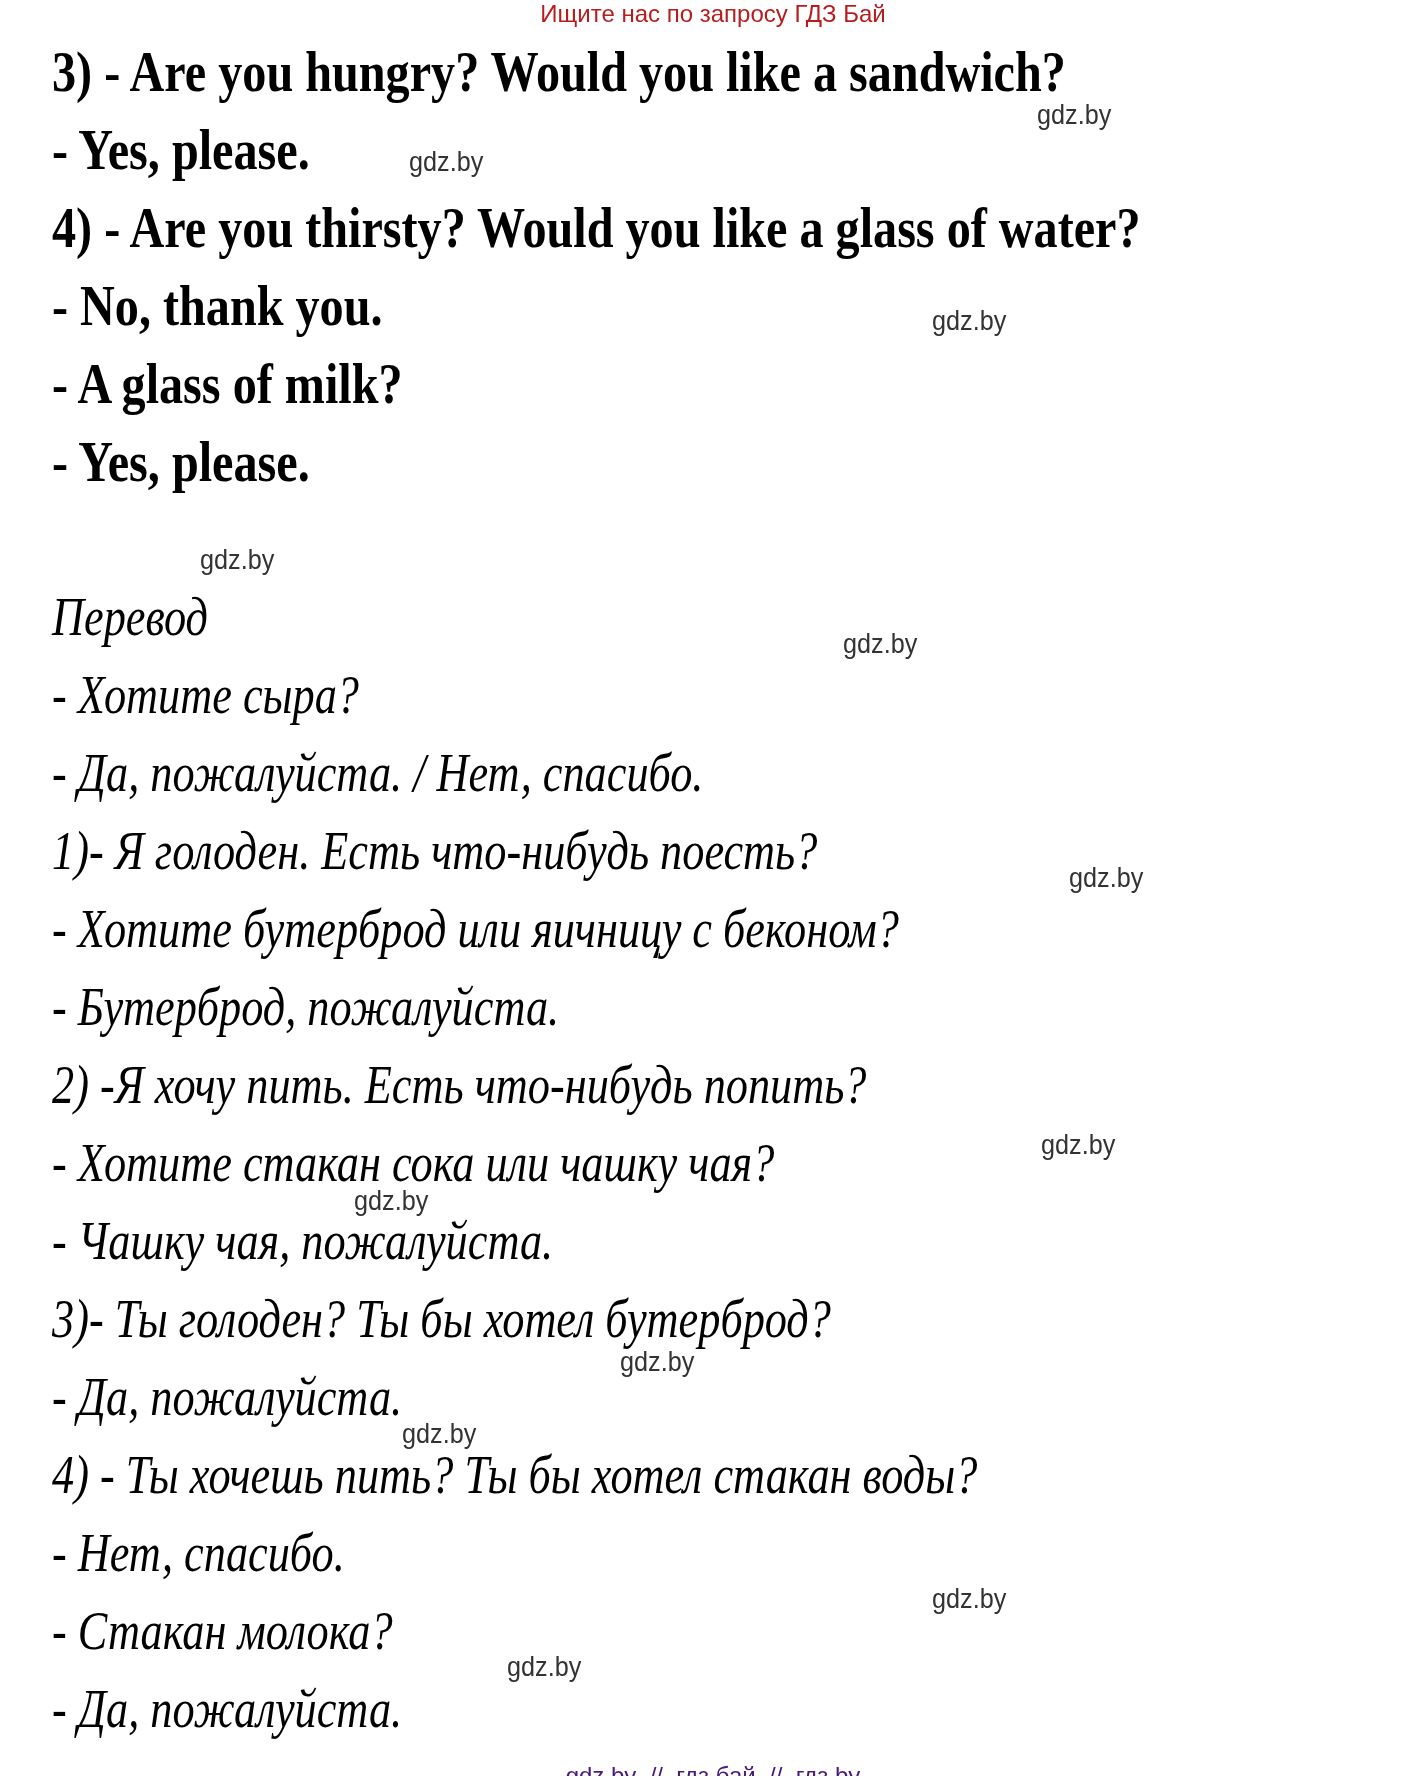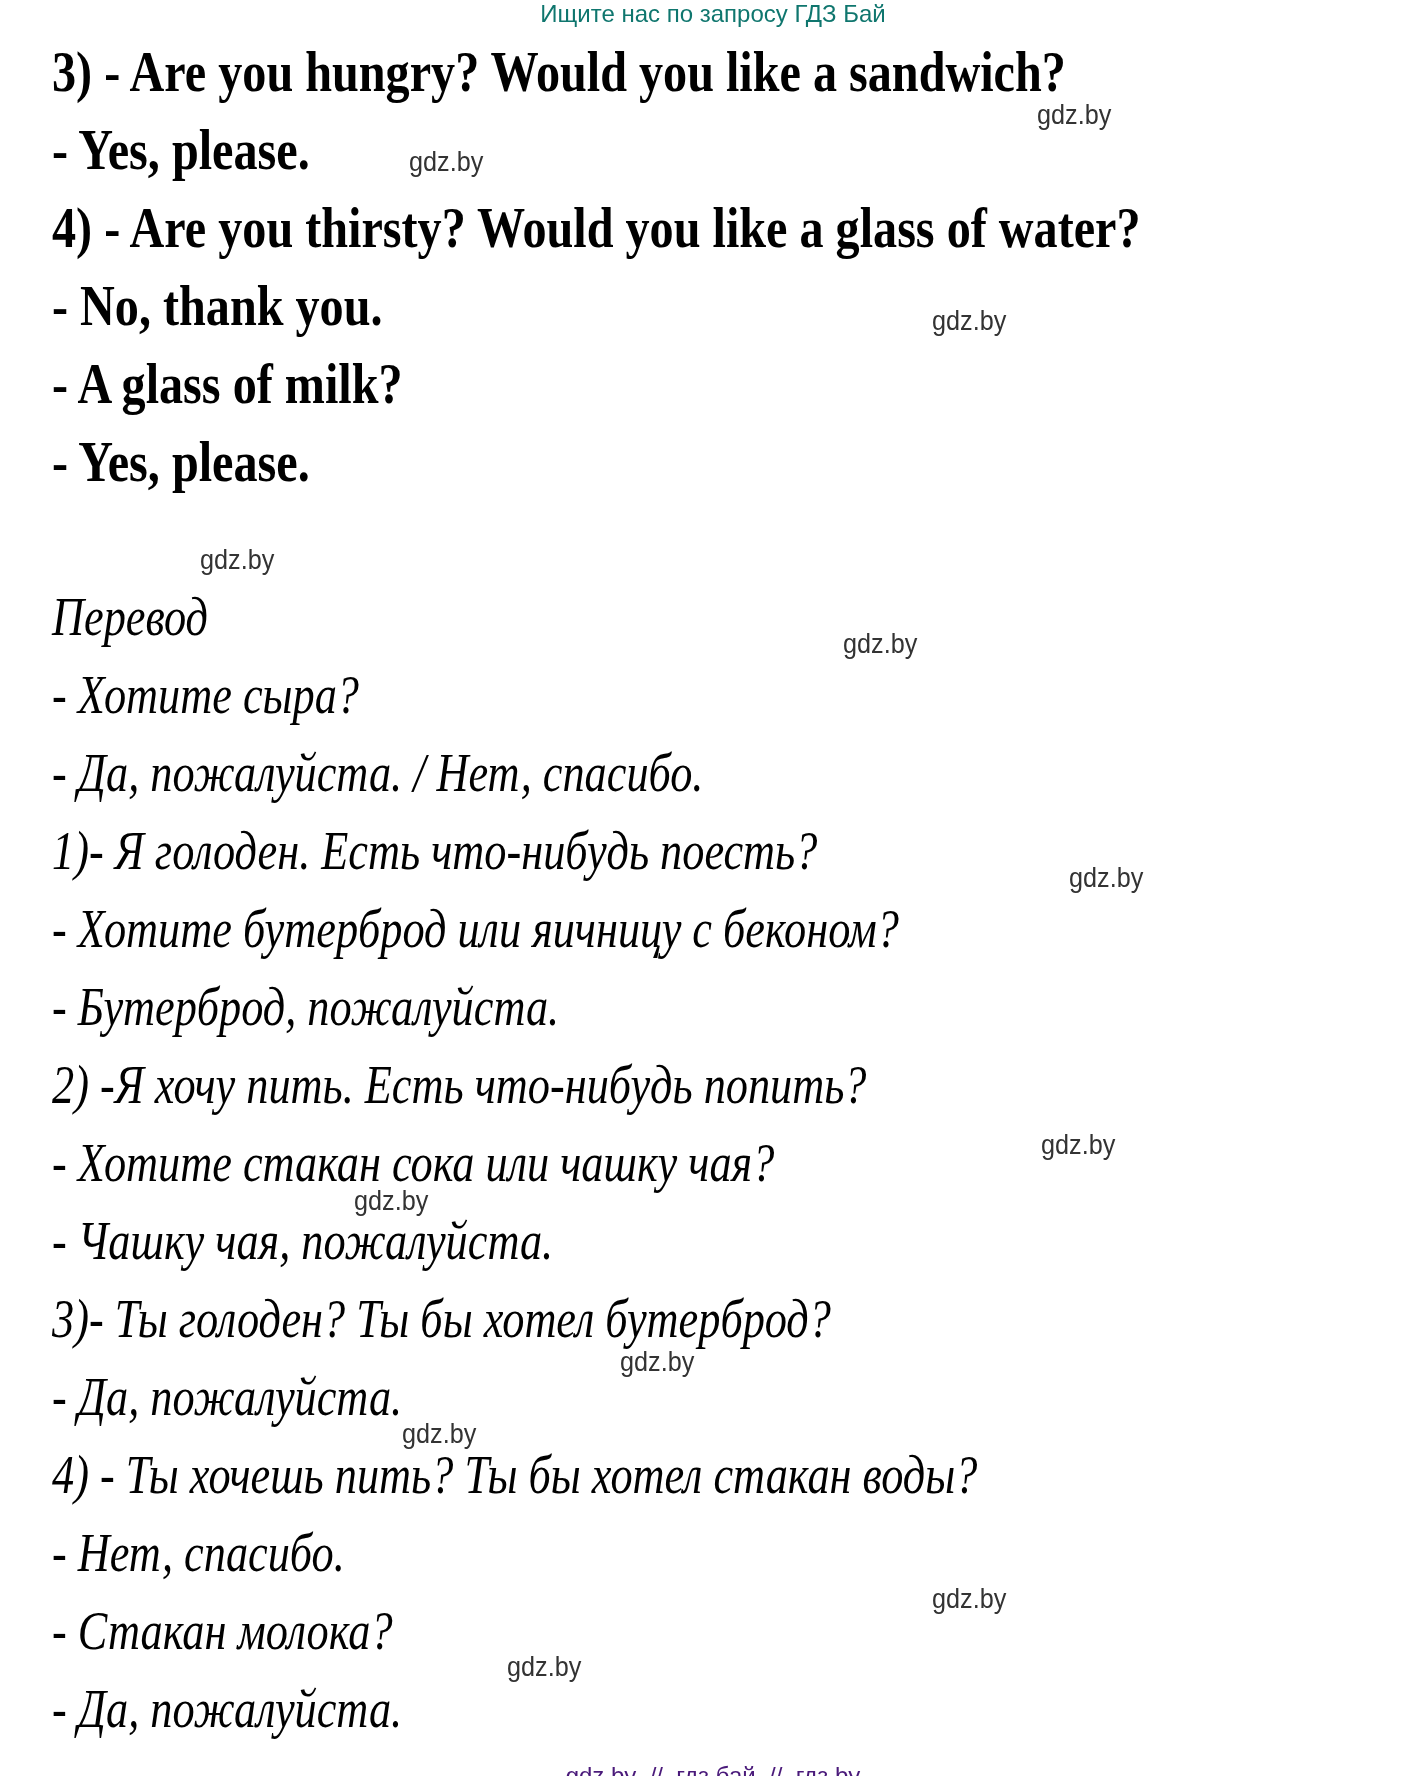--- a/index.html
+++ b/index.html
@@ -1,20 +1,20 @@
 <!DOCTYPE html>
 <html><head>
 <meta charset="utf-8">
 <style>
   html, body { margin: 0; padding: 0; background: #ffffff; }
   body { width: 1426px; height: 1776px; position: relative; overflow: hidden; }
   .banner {
     position: absolute; left: 0; top: 0; width: 1426px; text-align: center;
     font-family: "Liberation Sans", sans-serif; font-size: 24px; line-height: 28px;
-    color: #0f766e;
+    color: #b91c1c;
   }
   .line {
     position: absolute; left: 52px; white-space: nowrap; color: #000;
     font-family: "Liberation Serif", serif;
   }
   .en {
     font-weight: bold; font-size: 56px; line-height: 64px;
     transform: scaleX(0.86); transform-origin: left center; letter-spacing: 0px;
   }
   .ru {

